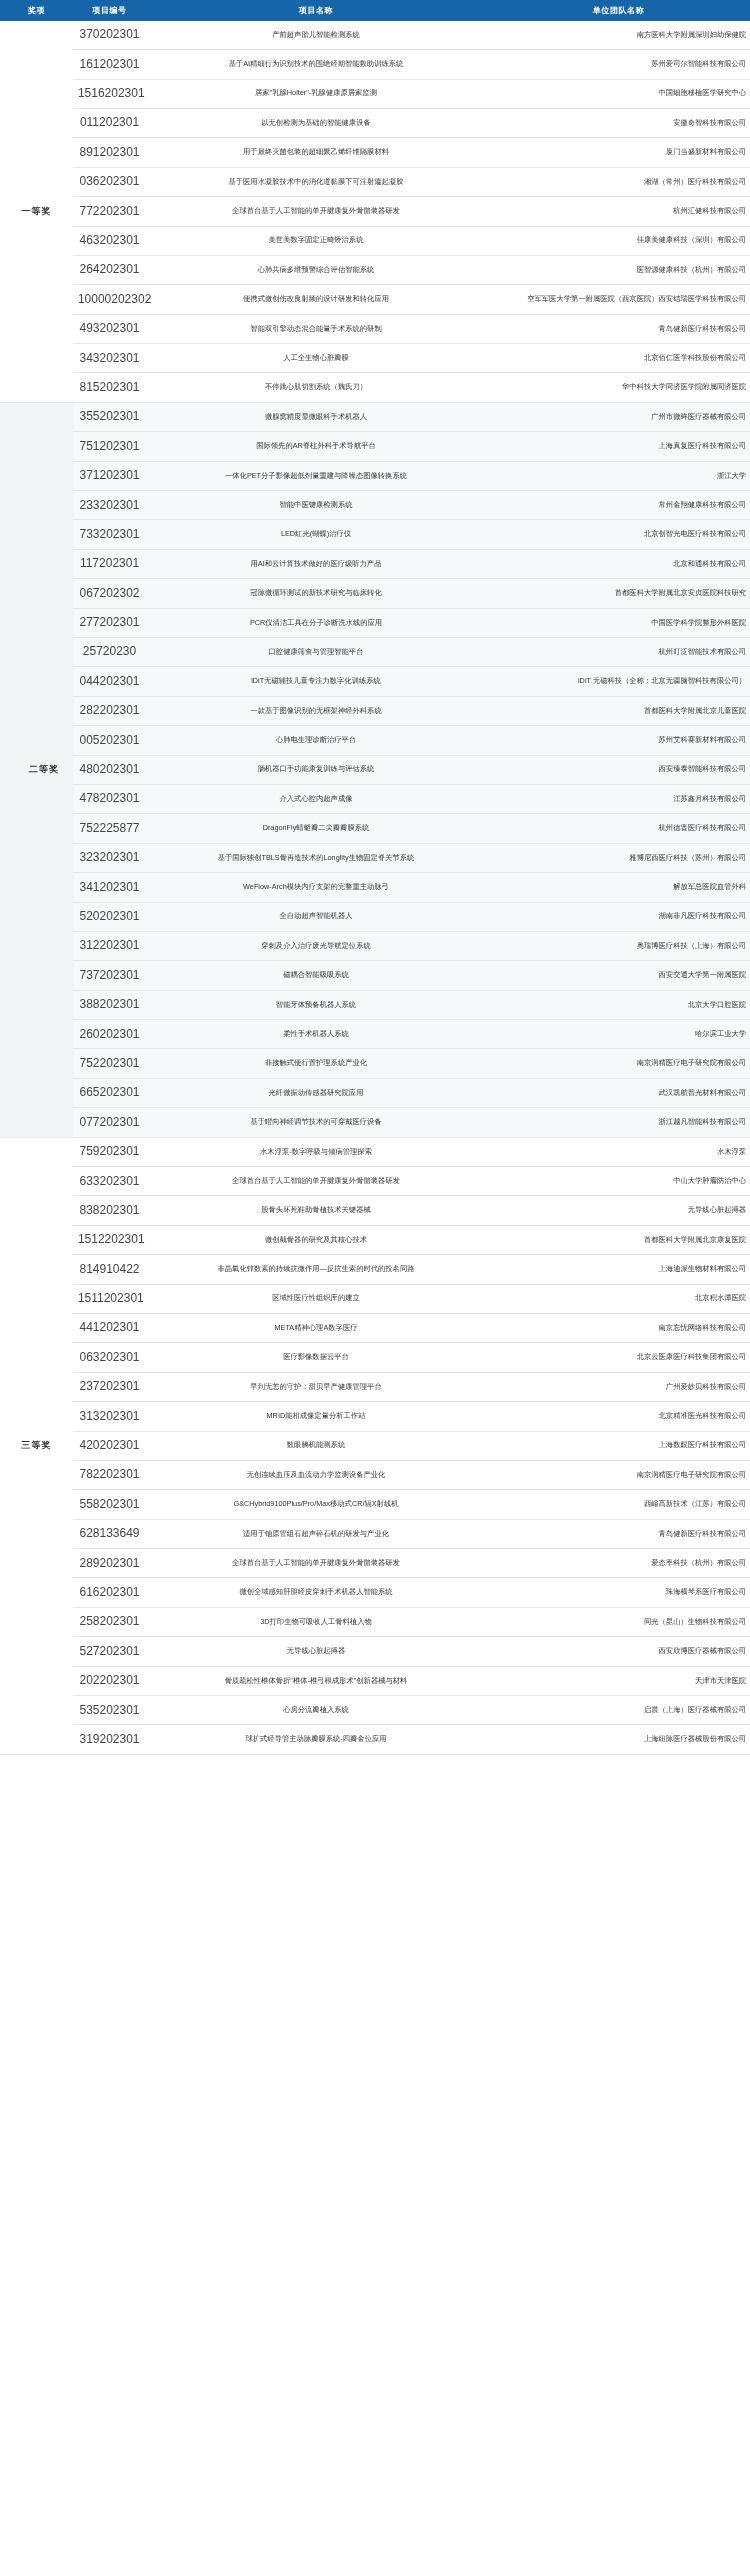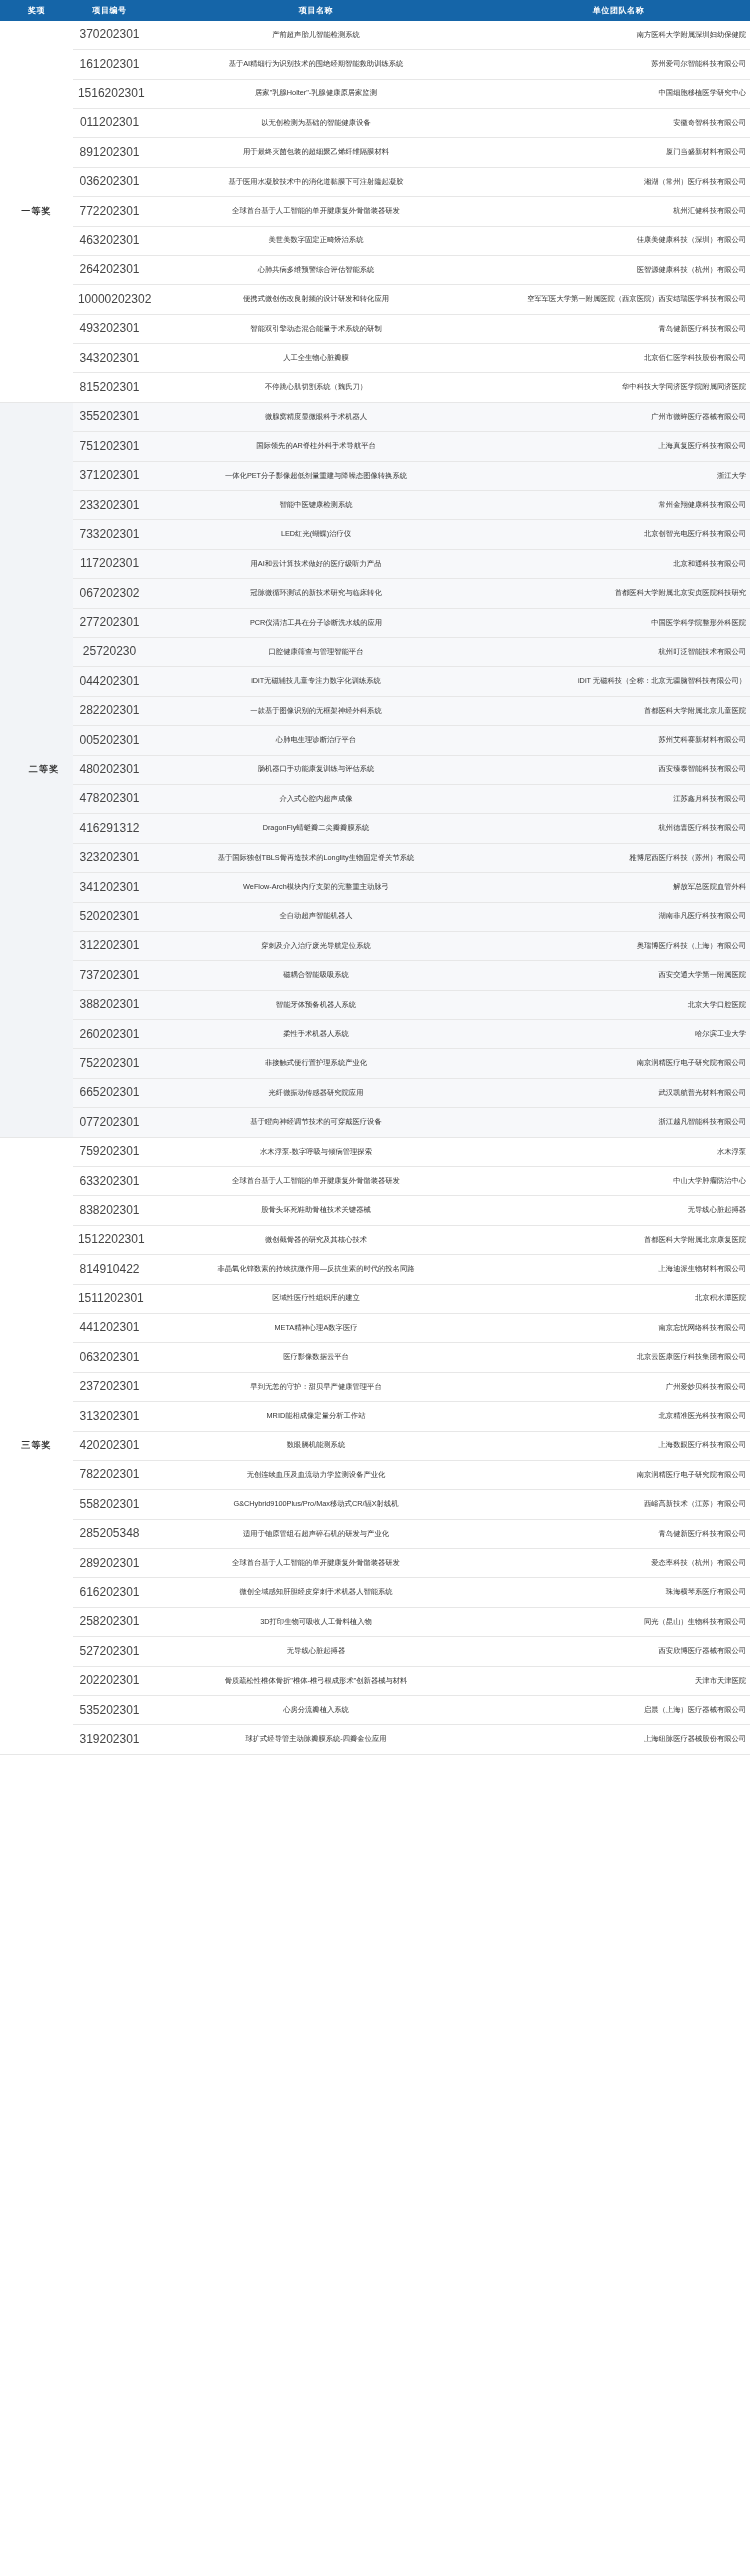--- a/index.html
+++ b/index.html
@@ -220,21 +220,21 @@
           <td class="code-cell">480202301</td>
           <td class="name-cell">肠机器口手功能康复训练与评估系统</td>
           <td class="org-cell">西安臻泰智能科技有限公司</td>
         </tr>
         <tr class="band-b">
           <td class="code-cell">478202301</td>
           <td class="name-cell">介入式心腔内超声成像</td>
           <td class="org-cell">江苏鑫月科技有限公司</td>
         </tr>
         <tr class="band-b">
-          <td class="code-cell">416291312</td>
+          <td class="code-cell">752225877</td>
           <td class="name-cell">DragonFly蜻蜓瓣二尖瓣瓣膜系统</td>
           <td class="org-cell">杭州德晋医疗科技有限公司</td>
         </tr>
         <tr class="band-b">
           <td class="code-cell">323202301</td>
           <td class="name-cell">基于国际独创TBLS骨再造技术的Longlity生物固定脊关节系统</td>
           <td class="org-cell">雅博尼西医疗科技（苏州）有限公司</td>
         </tr>
         <tr class="band-b">
           <td class="code-cell">341202301</td>
@@ -341,21 +341,21 @@
           <td class="code-cell">782202301</td>
           <td class="name-cell">无创连续血压及血流动力学监测设备产业化</td>
           <td class="org-cell">南京润精医疗电子研究院有限公司</td>
         </tr>
         <tr class="band-a">
           <td class="code-cell">558202301</td>
           <td class="name-cell">G&amp;CHybrid9100Plus/Pro/Max移动式CR/辐X射线机</td>
           <td class="org-cell">西峪高新技术（江苏）有限公司</td>
         </tr>
         <tr class="band-a">
-          <td class="code-cell">285205348</td>
+          <td class="code-cell">628133649</td>
           <td class="name-cell">适用于铀原管组石超声碎石机的研发与产业化</td>
           <td class="org-cell">青岛健新医疗科技有限公司</td>
         </tr>
         <tr class="band-a">
           <td class="code-cell">289202301</td>
           <td class="name-cell">全球首台基于人工智能的单开腱康复外骨骼装器研发</td>
           <td class="org-cell">爱态率科技（杭州）有限公司</td>
         </tr>
         <tr class="band-a">
           <td class="code-cell">616202301</td>

